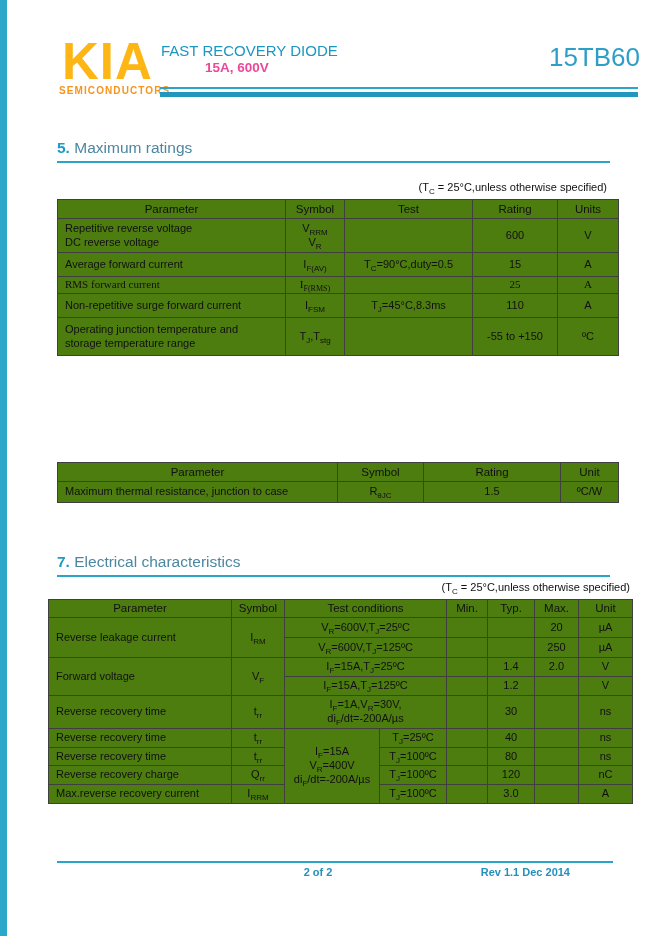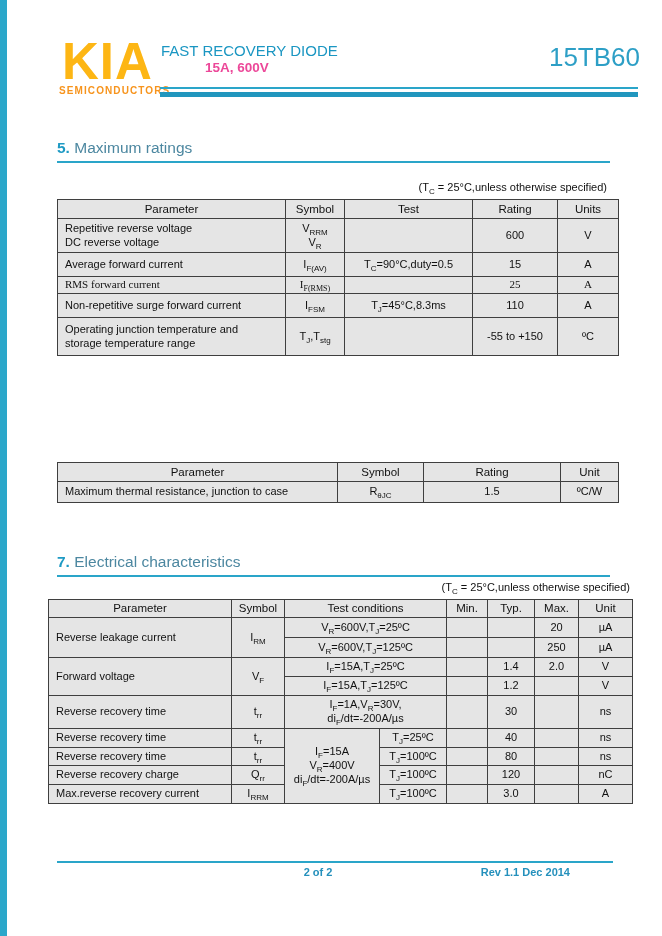--- a/index.html
+++ b/index.html
@@ -19,21 +19,21 @@
 
   
   .sec{position:absolute;left:57px;width:553px;font-size:15.5px;}
   .sec-num{color:#1E9AC4;font-weight:bold;}
   .sec-title{color:#4C87A0;}
   .sec-rule{margin-top:4px;height:2px;background:#2AA5C9;}
 
   .note{position:absolute;font-size:11px;text-align:right;color:#111;}
 
   
-  .tbl{position:absolute;border-collapse:collapse;table-layout:fixed;font-size:11px;color:#111;background:#e5e5e5;}
+  .tbl{position:absolute;border-collapse:collapse;table-layout:fixed;font-size:11px;color:#111;background:#4d7c0f;}
   .tbl td,.tbl th{border:1px solid #3F3F3F;text-align:center;vertical-align:middle;
                   padding:1px 3px;font-weight:normal;line-height:1.25;overflow:hidden;}
   .tbl .pl{text-align:left;padding-left:7px;}
   .tbl th{font-size:11.5px;}
   sub{font-size:8px;line-height:0;}
 
   
   .fline{position:absolute;left:57px;top:861px;width:556px;height:2px;background:#2AA5C9;}
   .fpage{position:absolute;left:288px;top:866px;width:60px;text-align:center;
          font-size:11px;font-weight:bold;color:#2490BC;}

